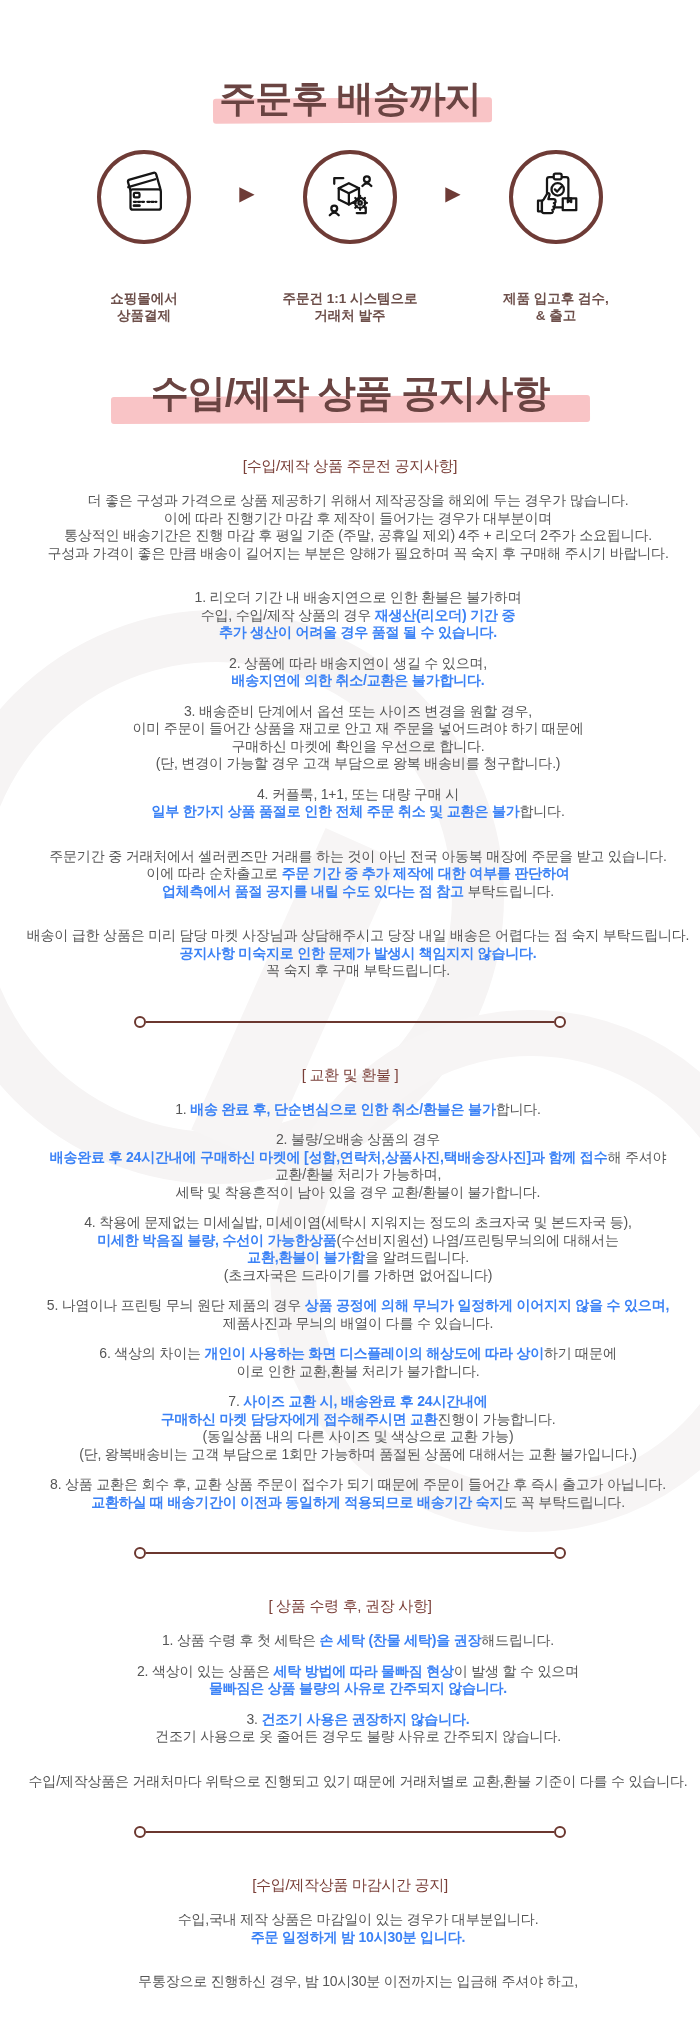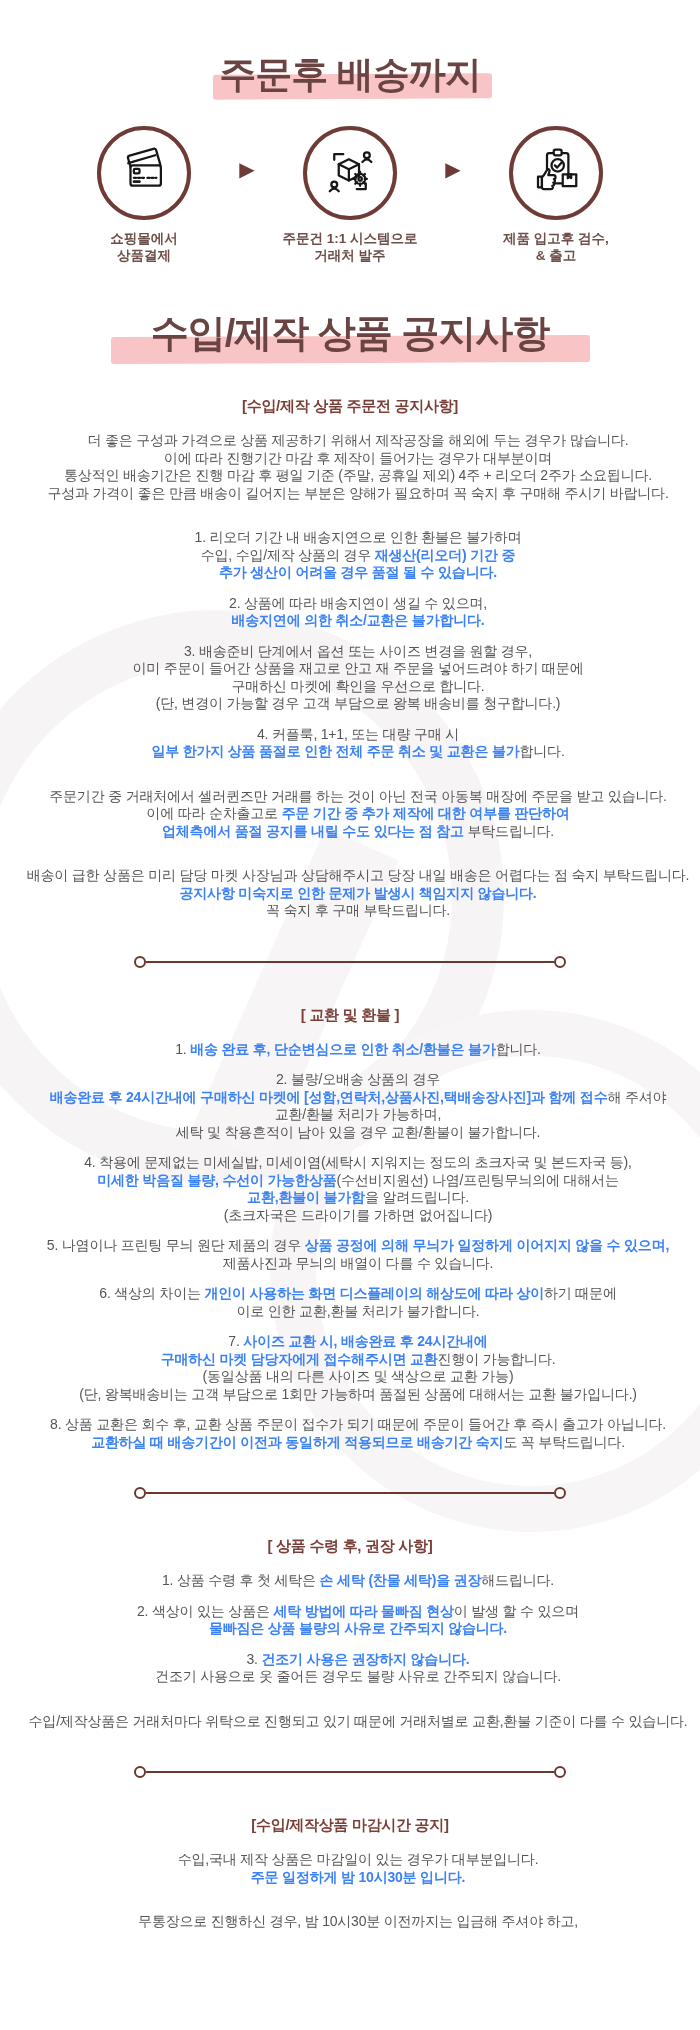--- a/index.html
+++ b/index.html
@@ -10,39 +10,39 @@
   }
   .page{position:relative;width:700px;height:2030px;overflow:hidden;}
   
   .watermark{position:absolute;inset:0;z-index:0;pointer-events:none;}
   .wm-ring1{position:absolute;left:-70px;top:610px;width:470px;height:470px;border:52px solid #f6f4f4;border-radius:50%;}
   .wm-ring2{position:absolute;left:270px;top:1010px;width:430px;height:430px;border:46px solid #f7f5f5;border-radius:50%;}
   .wm-stripe{position:absolute;left:255px;top:830px;width:80px;height:330px;background:#f7f5f5;transform:rotate(24deg);}
   .content{position:relative;z-index:1;}
   
   .title-wrap{text-align:center;}
-  .title-wrap.first{padding-top:50px;}
+  .title-wrap.first{padding-top:74px;}
   .title-wrap.second{margin-top:44px;}
   .big-title{position:relative;display:inline-block;font-weight:800;color:#6a4442;letter-spacing:-1px;}
   .big-title .txt{position:relative;z-index:1;}
   .big-title .band{position:absolute;z-index:0;background:#f9c4c6;border-radius:3px;}
   .title1{font-size:37px;}
   .title1 .band{left:-6px;right:-12px;bottom:1px;height:25px;transform:rotate(-.3deg);}
   .title2{font-size:38px;}
   .title2 .band{left:-40px;right:-40px;bottom:-4px;height:27px;transform:rotate(-.25deg);}
   
   .process{margin-top:26px;display:flex;justify-content:center;align-items:flex-start;}
-  .step{width:176px;display:flex;flex-direction:column;align-items:center;}
+  .step{width:176px;display:flex;flex-direction:column;align-items:center;gap:36px;}
   .circle{width:86px;height:86px;border:4px solid #6e3b36;border-radius:50%;display:flex;align-items:center;justify-content:center;background:#fff;}
   .circle svg{width:54px;height:54px;}
   .step-label{margin-top:10px;text-align:center;font-size:13.5px;line-height:17px;font-weight:600;color:#6d4f4a;}
   .flow-arrow{color:#6e3b36;font-size:20px;line-height:86px;width:30px;text-align:center;user-select:none;}
   
   .sections{margin-top:0;}
-  .section-heading{margin:38px 0 16px;text-align:center;font-size:15px;font-weight:bold;color:#7a3f38;letter-spacing:-.3px;}
+  .section-heading{margin:38px 0 16px;text-align:center;font-size:15px;font-weight:normal;color:#7a3f38;letter-spacing:-.3px;}
   .notice-block{margin-top:13px;text-align:center;font-size:14px;line-height:17.5px;color:#555555;letter-spacing:-.2px;padding-left:16px;}
   .notice-block.lg{margin-top:27px;}
   .notice-block:first-of-type{margin-top:0;}
   .seg.red{color:#3b82f6;font-weight:bold;}
   
   .divider{margin:36px auto 0;width:432px;display:flex;align-items:center;}
   .divider .dot{width:8px;height:8px;border:2.5px solid #6b372f;border-radius:50%;background:#fff;flex:0 0 auto;}
   .divider .line{flex:1;height:2px;background:#6b372f;}
 </style>
 </head>

